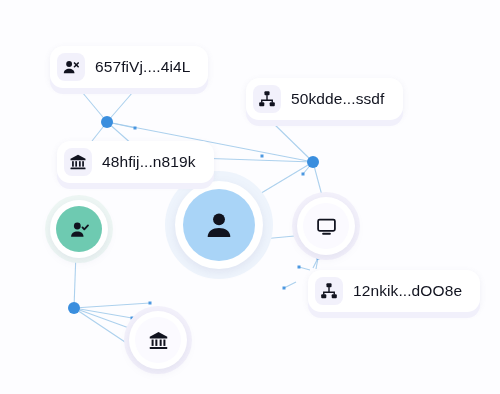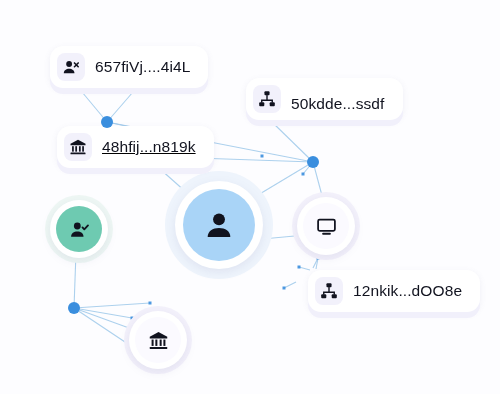--- a/index.html
+++ b/index.html
@@ -175,32 +175,32 @@
       <div class="chip" style="left: 50px; top: 46px;">
         <div class="chip-icon">
           <svg width="18" height="18" viewBox="0 0 24 24" aria-hidden="true">
             <circle cx="9.5" cy="8" r="3.9" fill="#11131f"></circle>
             <path d="M2.4 20.3c0-3.9 3.2-6 7.1-6s7.1 2.1 7.1 6z" fill="#11131f"></path>
             <path d="M16.6 6.6l5 5M21.6 6.6l-5 5" stroke="#11131f" stroke-width="2.1" stroke-linecap="round"></path>
           </svg>
         </div>
         <div class="chip-label">657fiVj....4i4L</div>
       </div>
-      <div class="chip" style="left: 246px; top: 78px; align-items: flex-end;">
+      <div class="chip" style="left: 246px; top: 78px;">
         <div class="chip-icon">
           <svg width="18" height="18" viewBox="0 0 24 24" aria-hidden="true">
             <rect x="8.6" y="1.8" width="6.8" height="5.2" rx="1.2" fill="#11131f"></rect>
             <rect x="1.6" y="16.4" width="6.8" height="5.2" rx="1.2" fill="#11131f"></rect>
             <rect x="15.6" y="16.4" width="6.8" height="5.2" rx="1.2" fill="#11131f"></rect>
             <path d="M12 7.2v4.4M5 16.2v-2.6h14v2.6M12 11.6v2" stroke="#11131f" stroke-width="1.9" fill="none" stroke-linecap="round"></path>
           </svg>
         </div>
         <div class="chip-label">50kdde...ssdf</div>
       </div>
-      <div class="chip" style="left: 57px; top: 126px; text-decoration: underline;">
+      <div class="chip" style="left: 57px; top: 141px;">
         <div class="chip-icon">
           <svg width="18" height="18" viewBox="0 0 24 24" aria-hidden="true">
             <path d="M12 2.2L22 7.6v2.1H2V7.6z" fill="#11131f"></path>
             <rect x="4.1" y="10.9" width="2.3" height="7.3" fill="#11131f"></rect>
             <rect x="8.4" y="10.9" width="2.3" height="7.3" fill="#11131f"></rect>
             <rect x="13.3" y="10.9" width="2.3" height="7.3" fill="#11131f"></rect>
             <rect x="17.6" y="10.9" width="2.3" height="7.3" fill="#11131f"></rect>
             <rect x="2" y="19.3" width="20" height="2.5" rx="0.6" fill="#11131f"></rect>
           </svg>
         </div>

